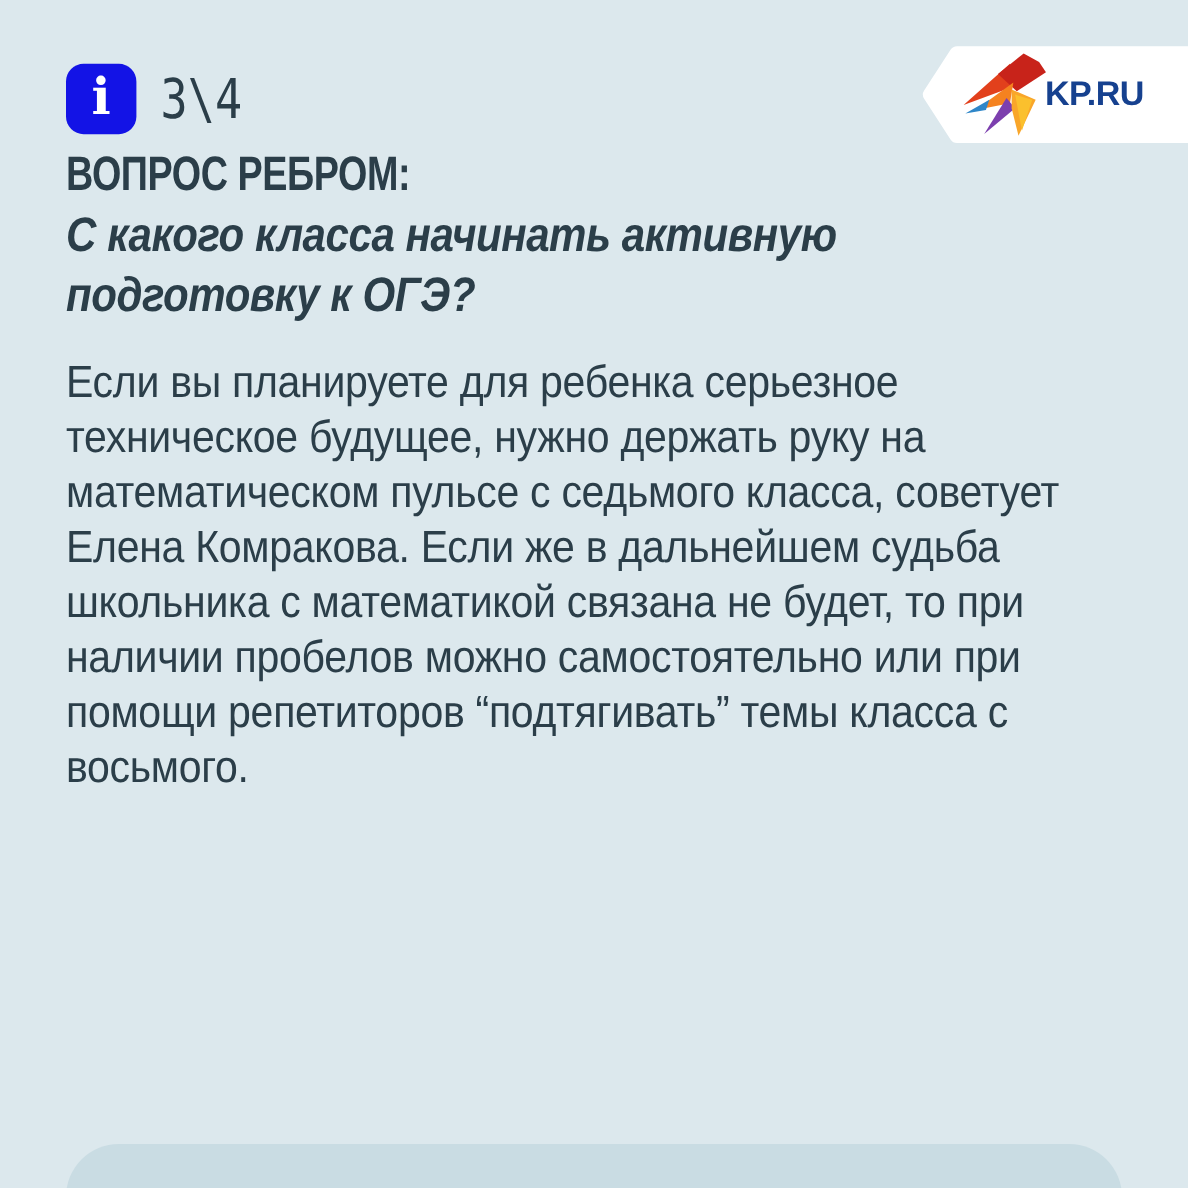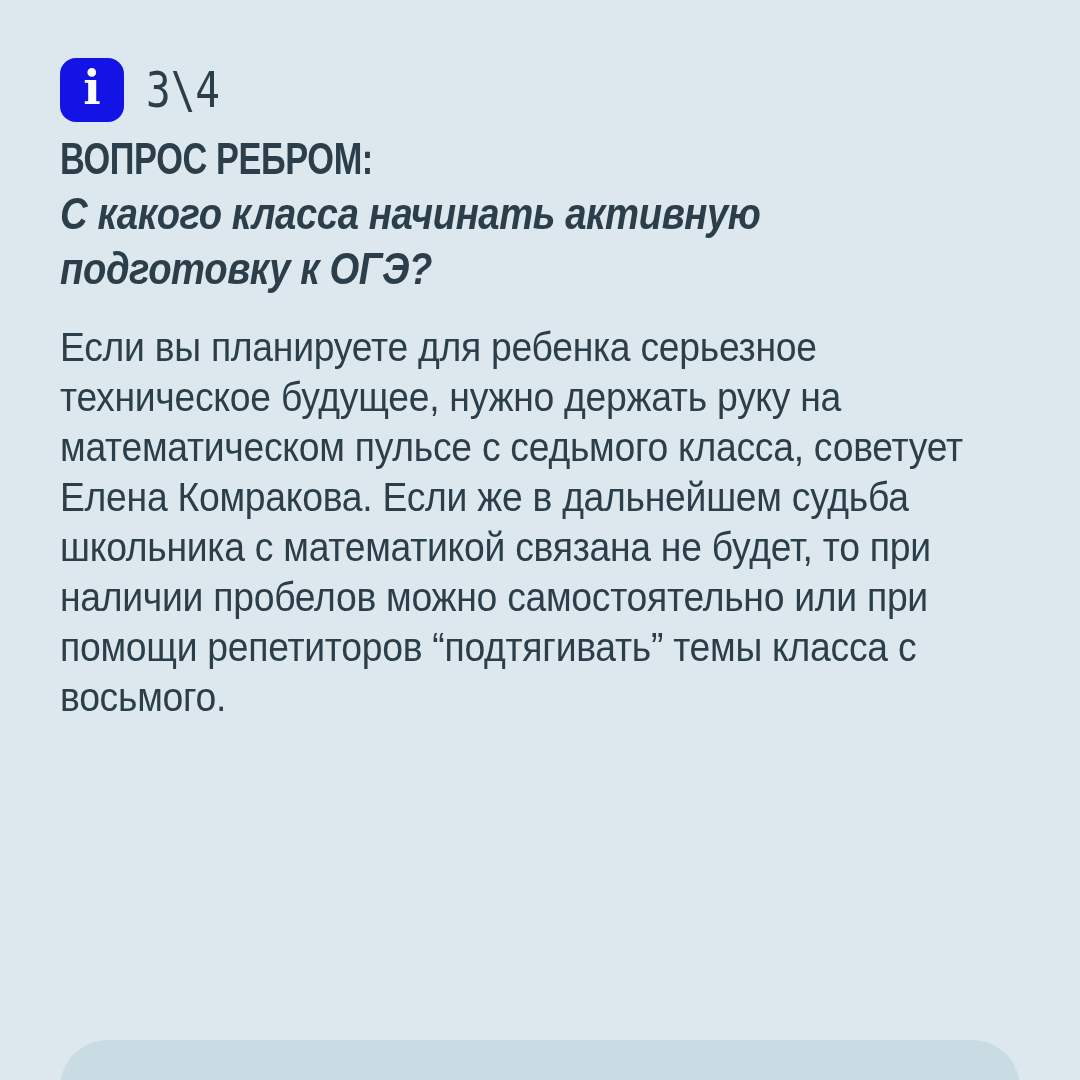--- a/index.html
+++ b/index.html
@@ -131,20 +131,35 @@
 
 <div class="page">
 
   <div class="meta-row">
     <div class="info-badge">
       <span class="info-glyph">i</span>
     </div>
     <span class="page-indicator">3\4</span>
   </div>
 
+  <div class="banner">
+    <svg class="banner-shape" width="250" height="104" viewBox="0 0 250 104">
+      <path d="M 270 15 L 40 15 L 16 52 L 40 89 L 270 89 Z" fill="#ffffff" stroke="#ffffff" stroke-width="14" stroke-linejoin="round"></path>
+    </svg>
+    <svg class="bird" width="78" height="80" viewBox="0 0 100 100">
+      <polygon points="0,62 54,14 60,40" fill="#e2401c"></polygon>
+      <polygon points="40,26 70,2 88,12 96,24 62,46" fill="#c8231a"></polygon>
+      <polygon points="14,68 58,36 54,60" fill="#f58220"></polygon>
+      <polygon points="2,72 30,56 26,68" fill="#2e86c8"></polygon>
+      <polygon points="24,96 50,54 60,66" fill="#7c3fae"></polygon>
+      <polygon points="56,44 84,56 64,98 56,66" fill="#f9a62a"></polygon>
+      <polygon points="60,50 80,56 68,92" fill="#fbc02d"></polygon>
+    </svg>
+    <span class="wordmark">KP.RU</span>
+  </div>
 
   <h1 class="kicker">ВОПРОС РЕБРОМ:</h1>
 
   <h2 class="question pre">С какого класса начинать активную
 подготовку к ОГЭ?</h2>
 
   <p class="article-body pre">Если вы планируете для ребенка серьезное
 техническое будущее, нужно держать руку на
 математическом пульсе с седьмого класса, советует
 Елена Комракова. Если же в дальнейшем судьба

